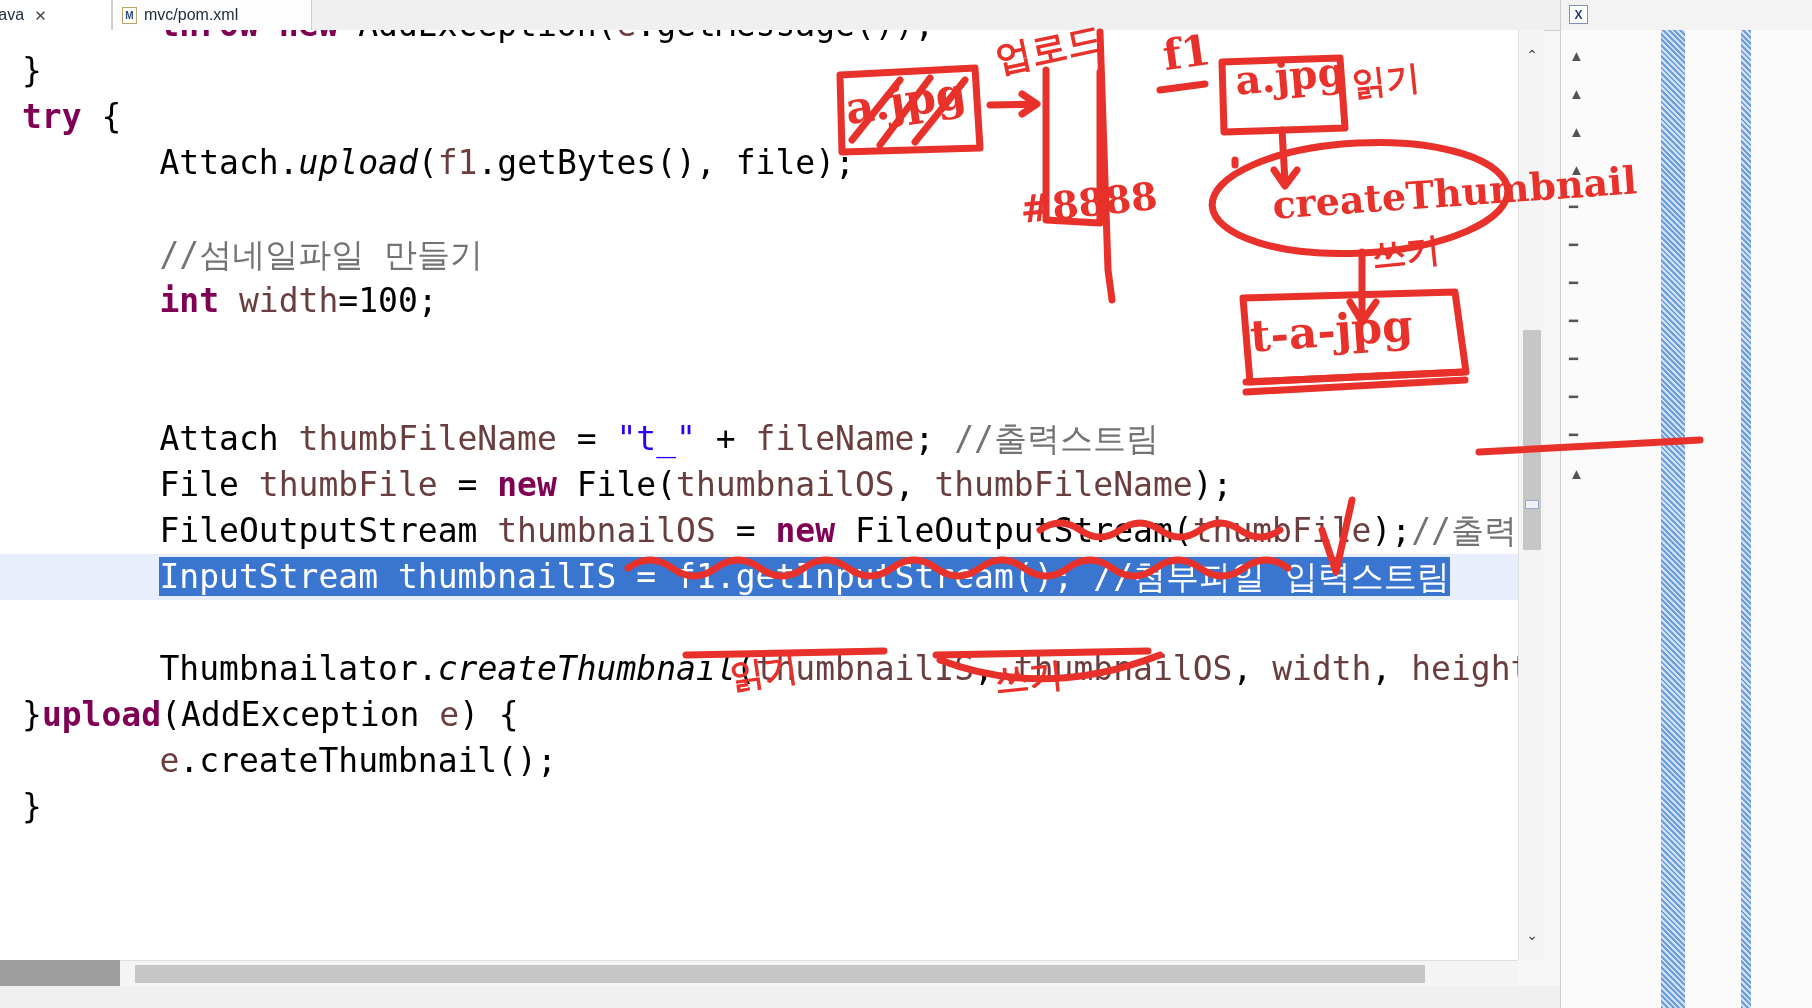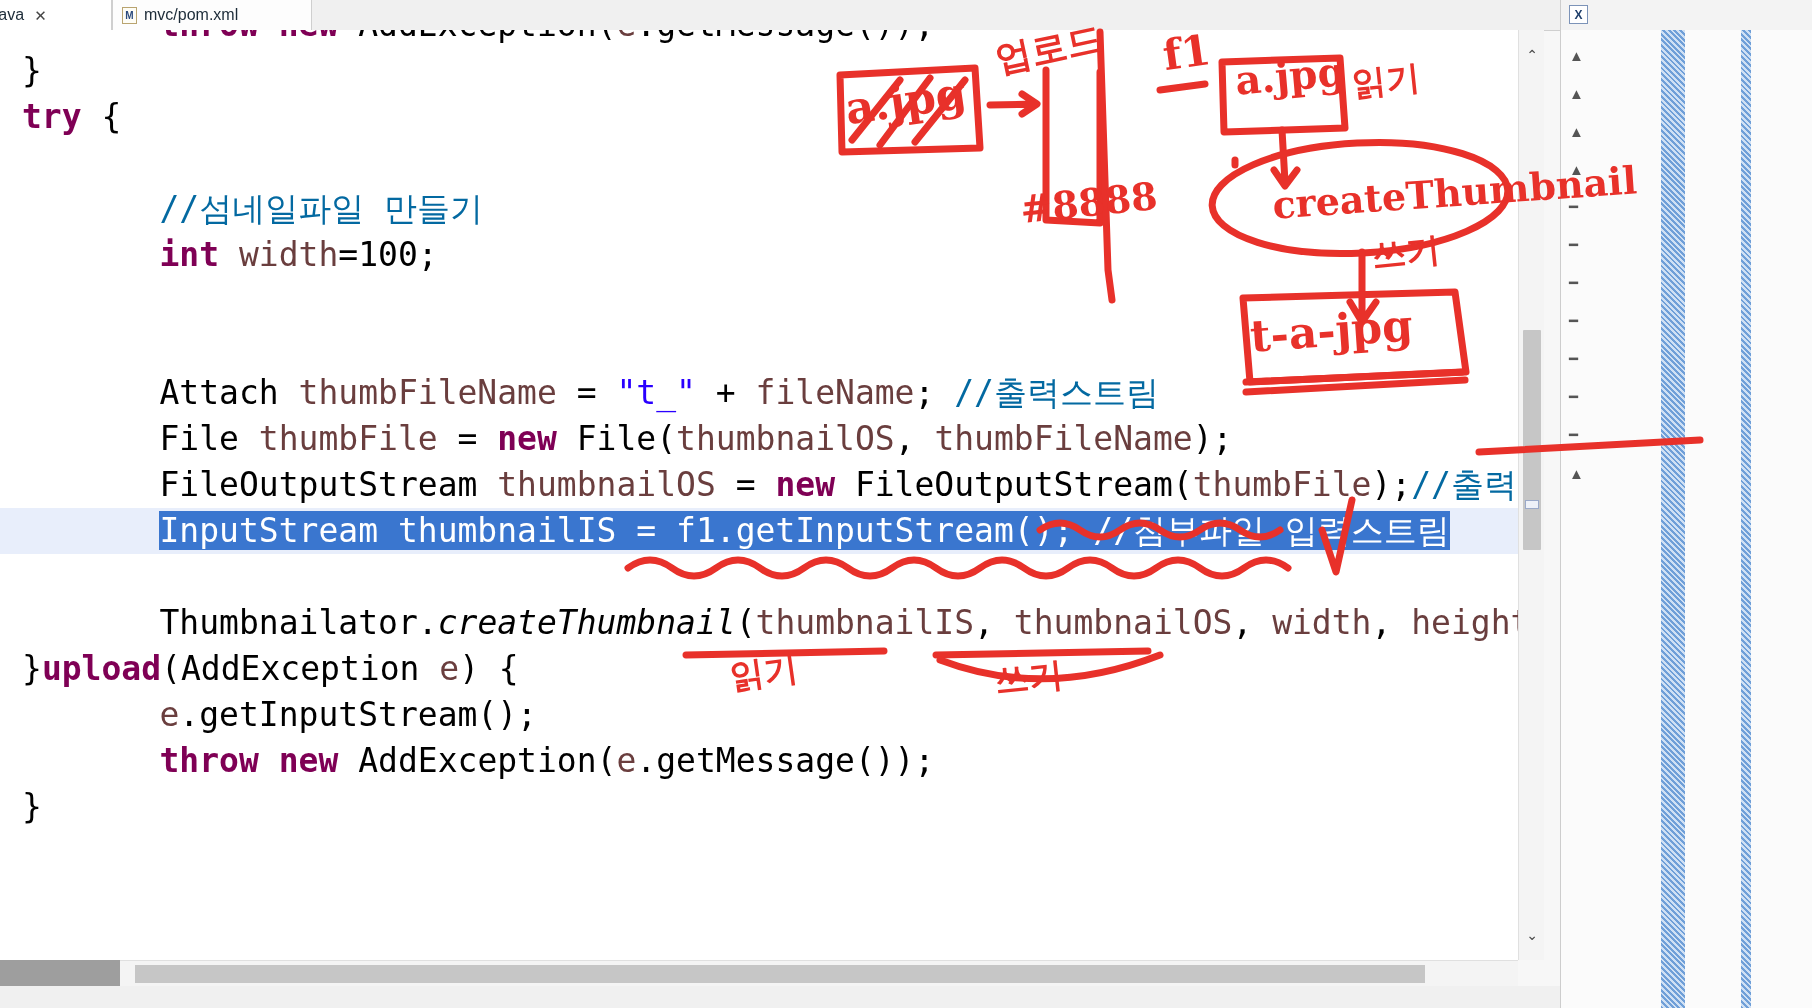--- a/index.html
+++ b/index.html
@@ -44,21 +44,21 @@
     background:#ffffff;overflow:hidden;
   }
   .code-scroll{position:absolute;left:0;top:-28px;width:1700px;}
   .cline{
     position:relative;height:46px;line-height:46px;
     font-family:"DejaVu Sans Mono", monospace;font-size:33px;
     white-space:pre;color:#000000;
   }
   .cline .ind{display:inline-block;}
   .kw{color:#7f0055;font-weight:bold;}
-  .cmt{color:#0369a1;}
+  .cmt{color:#737373;}
   .str{color:#2a00ff;}
   .fld{color:#6a3e3e;}
   .ital{font-style:italic;}
   .plain{color:#000000;}
 
   
   .cline.current{background:#e8eefb;}
   .sel{background:#3a76cf;color:#ffffff;}
   .sel .cmt,.sel .kw,.sel .fld,.sel .str,.sel .plain{color:#ffffff;}
 
@@ -138,34 +138,34 @@
         <span class="tab-icon">M</span>
         <span class="tab-label">mvc/pom.xml</span>
       </div>
     </div>
 
     <div class="code-area">
       <div class="code-scroll" id="code-scroll">
           <div class="cline"><span class="ind" style="padding-left: 80px;">    </span><span><span class="kw">throw</span><span class="plain"> </span><span class="kw">new</span><span class="plain"> AddException(</span><span class="fld">e</span><span class="plain">.getMessage());</span></span></div>
           <div class="cline"><span class="ind" style="padding-left: 22px;"></span><span><span class="plain">}</span></span></div>
           <div class="cline"><span class="ind" style="padding-left: 22px;"></span><span><span class="kw">try</span><span class="plain"> {</span></span></div>
+          <div class="cline"><span class="ind" style="padding-left: 80px;">    </span><span><span class="plain">Attach.</span><span class="ital">upload</span><span class="plain">(</span><span class="fld">f1</span><span class="plain">.getBytes(), file);</span></span></div>
           <div class="cline"><span class="ind" style="padding-left: 22px;"></span><span><span class="plain"></span></span></div>
           <div class="cline"><span class="ind" style="padding-left: 80px;">    </span><span><span class="cmt">//섬네일파일 만들기</span></span></div>
           <div class="cline"><span class="ind" style="padding-left: 80px;">    </span><span><span class="kw">int</span><span class="plain"> </span><span class="fld">width</span><span class="plain">=100;</span></span></div>
           <div class="cline"><span class="ind" style="padding-left: 80px;">    </span></div>
           <div class="cline"><span class="ind" style="padding-left: 22px;"></span><span><span class="plain"></span></span></div>
           <div class="cline"><span class="ind" style="padding-left: 80px;">    </span><span><span class="plain">Attach </span><span class="fld">thumbFileName</span><span class="plain"> = </span><span class="str">"t_"</span><span class="plain"> + </span><span class="fld">fileName</span><span class="plain">; </span><span class="cmt">//출력스트림</span></span></div>
           <div class="cline"><span class="ind" style="padding-left: 80px;">    </span><span><span class="plain">File </span><span class="fld">thumbFile</span><span class="plain"> = </span><span class="kw">new</span><span class="plain"> File(</span><span class="fld">thumbnailOS</span><span class="plain">, </span><span class="fld">thumbFileName</span><span class="plain">);</span></span></div>
           <div class="cline"><span class="ind" style="padding-left: 80px;">    </span><span><span class="plain">FileOutputStream </span><span class="fld">thumbnailOS</span><span class="plain"> = </span><span class="kw">new</span><span class="plain"> FileOutputStream(</span><span class="fld">thumbFile</span><span class="plain">);</span><span class="cmt">//출력스트림</span></span></div>
           <div class="cline current"><span class="ind" style="padding-left: 80px;">    </span><span class="sel"><span class="plain">InputStream thumbnailIS = f1.getInputStream(); //첨부파일 입력스트림</span></span></div>
           <div class="cline"><span class="ind" style="padding-left: 22px;"></span><span><span class="plain"></span></span></div>
           <div class="cline"><span class="ind" style="padding-left: 80px;">    </span><span><span class="plain">Thumbnailator.</span><span class="ital">createThumbnail</span><span class="plain">(</span><span class="fld">thumbnailIS</span><span class="plain">, </span><span class="fld">thumbnailOS</span><span class="plain">, </span><span class="fld">width</span><span class="plain">, </span><span class="fld">height</span></span></div>
           <div class="cline"><span class="ind" style="padding-left: 22px;"></span><span><span class="plain">}</span><span class="kw">upload</span><span class="plain">(AddException </span><span class="fld">e</span><span class="plain">) {</span></span></div>
-          <div class="cline"><span class="ind" style="padding-left: 80px;">    </span><span><span class="fld">e</span><span class="plain">.getInputStream();</span></span></div>
-          <div class="cline"><span class="ind" style="padding-left: 80px;">    </span><span><span class="kw">throw</span><span class="plain"> </span><span class="kw">new</span><span class="plain"> AddException(</span><span class="fld">e</span><span class="plain">.getMessage());</span></span></div>
+          <div class="cline"><span class="ind" style="padding-left: 80px;">    </span><span><span class="fld">e</span><span class="plain">.createThumbnail();</span></span></div>
           <div class="cline"><span class="ind" style="padding-left: 22px;"></span><span><span class="plain">}</span></span></div>
         </div>
     </div>
 
     <div class="vscroll">
       <div class="arrow up">⌃</div>
       <div class="vthumb"></div>
       <div class="vmark"></div>
       <div class="arrow down">⌄</div>
     </div>

